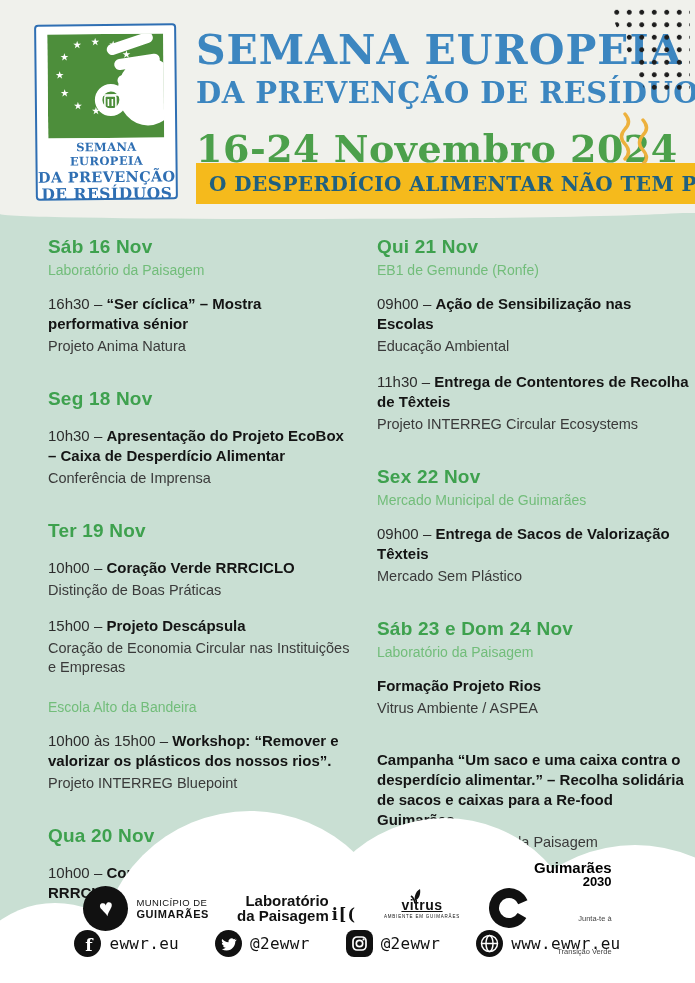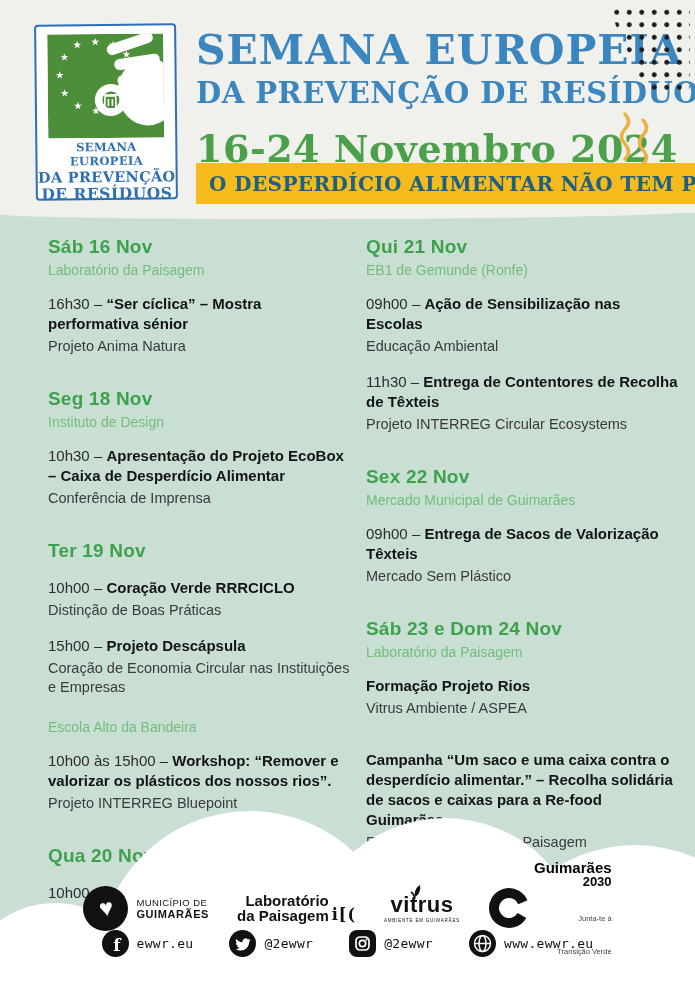--- a/index.html
+++ b/index.html
@@ -27,21 +27,21 @@
   .banner span{font:700 20px "DejaVu Serif",serif;color:#20607f;letter-spacing:.4px;white-space:nowrap;}
   .dots{position:absolute;right:5px;top:6px;width:92px;height:86px;
     background-image:radial-gradient(circle,#1d1d1d 2.1px,transparent 2.7px);
     background-size:12.5px 12.5px;
     clip-path:polygon(10% 0,100% 0,100% 100%,52% 100%);}
   .squiggles{position:absolute;left:615px;top:112px;}
 
   
   .col{position:absolute;top:236px;width:308px;}
   #col-left{left:48px;}
-  #col-right{left:366px;width:312px;}
+  #col-right{left:377px;width:312px;}
   .day-section{margin-top:32px;}
   .day-section:first-child{margin-top:0;}
   .day{color:#3ea14e;font-weight:700;font-size:19px;letter-spacing:.2px;}
   .loc{color:#72bd7a;font-size:14px;margin-top:22px;}
   .day + .loc{margin-top:4px;}
   .event{margin-top:16px;font-size:15px;line-height:1.34;color:#2c2c2c;}
   .event b{color:#141414;}
   .sub{margin-top:3px;font-size:14.5px;color:#3a3a3a;line-height:1.3;}
 
   
@@ -52,33 +52,33 @@
   .p-circle{width:45px;height:45px;border-radius:50%;background:#111;display:flex;
     align-items:center;justify-content:center;}
   .p-heart{color:#fff;font-size:24px;transform:rotate(-8deg);line-height:1;}
   .mun-l1{font-size:9.5px;letter-spacing:.4px;}
   .mun-l2{font-size:11px;font-weight:700;letter-spacing:.6px;}
   .lab{display:flex;align-items:flex-end;gap:3px;}
   .lab-l1{font-size:15px;font-weight:700;text-align:right;line-height:1.05;}
   .lab-l2{font-size:15px;font-weight:700;line-height:1.05;}
   .lab-mark{font:700 16px "DejaVu Serif",serif;letter-spacing:1px;}
   .vitrus{position:relative;text-align:center;}
-  .vitrus-name{font-size:22px;font-weight:700;letter-spacing:.5px;line-height:1;}
+  .vitrus-name{font-size:14px;font-weight:700;letter-spacing:.5px;line-height:1;text-decoration:underline;}
   .vitrus-tag{font-size:4.5px;letter-spacing:.8px;margin-top:2px;text-transform:uppercase;}
   .vitrus-leaf{position:absolute;top:-10px;left:24px;}
   .g2030{display:flex;align-items:center;gap:4px;}
   .g2030-text{text-align:right;}
   .g2030-l1{font-size:15px;font-weight:700;line-height:1;}
   .g2030-l2{font-size:13px;font-weight:700;line-height:1.15;}
   .g2030-t1,.g2030-t2{font-size:7.5px;color:#444;line-height:1.25;margin-top:24px;}
 
   .social{position:absolute;left:0;top:930px;width:695px;display:flex;justify-content:center;
     align-items:center;gap:36px;}
   .social-item{display:flex;align-items:center;gap:8px;}
-  .social-label{font-family:"DejaVu Sans Mono",monospace;font-size:13px;color:#111;letter-spacing:.3px;}
+  .social-label{font-family:"DejaVu Sans Mono",monospace;font-size:16px;color:#111;letter-spacing:.3px;}
 </style>
 </head>
 <body>
 
 <div class="poster">
 
   <div class="header">
 
     <div class="logo-box">
       <svg class="logo-art" width="116" height="104" viewBox="0 0 116 104">
@@ -133,21 +133,20 @@
 
   <div class="col" id="col-left">
       <div class="day-section">
         <div class="day">Sáb 16 Nov</div>
         <div class="loc">Laboratório da Paisagem</div>
         <div class="event"><span class="time">16h30 – </span><b>“Ser cíclica” – Mostra performativa sénior</b></div>
         <div class="sub">Projeto Anima Natura</div>
       </div>
       <div class="day-section">
         <div class="day">Seg 18 Nov</div>
-        <div class="loc">Instituto de Design</div>
         <div class="event"><span class="time">10h30 – </span><b>Apresentação do Projeto EcoBox – Caixa de Desperdício Alimentar</b></div>
         <div class="sub">Conferência de Imprensa</div>
       </div>
       <div class="day-section">
         <div class="day">Ter 19 Nov</div>
         <div class="event"><span class="time">10h00 – </span><b>Coração Verde RRRCICLO</b></div>
         <div class="sub">Distinção de Boas Práticas</div>
         <div class="event"><span class="time">15h00 – </span><b>Projeto Descápsula</b></div>
         <div class="sub">Coração de Economia Circular nas Instituições e Empresas</div>
         <div class="loc">Escola Alto da Bandeira</div>

